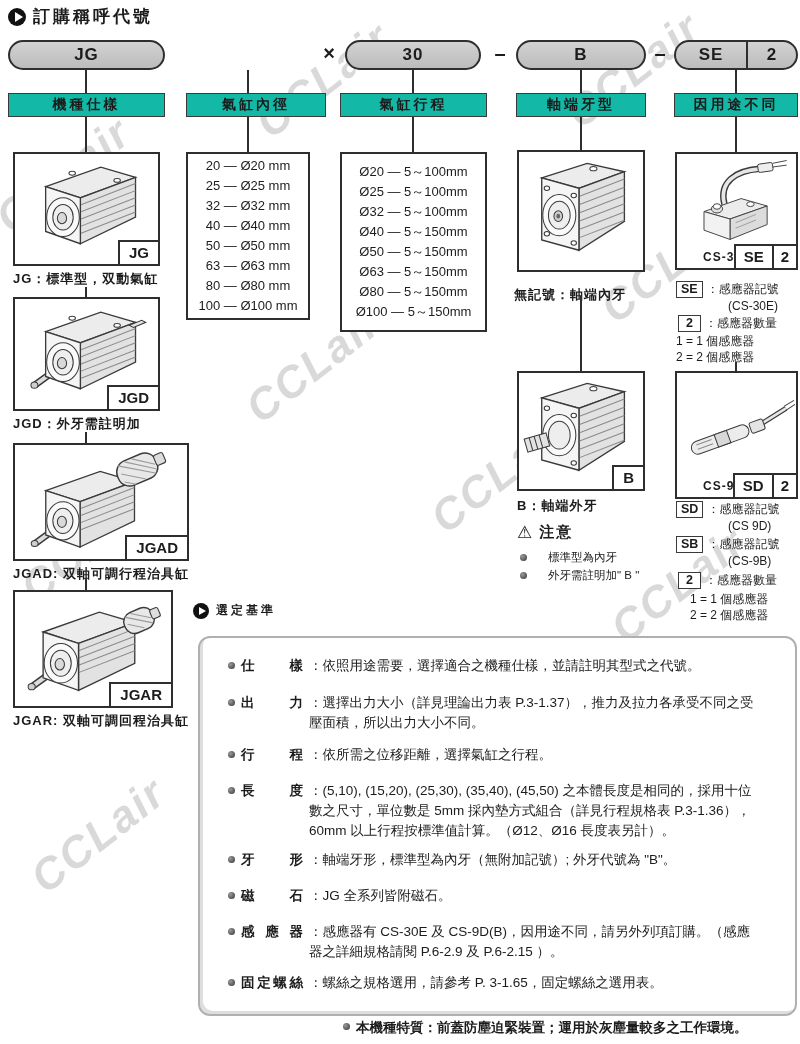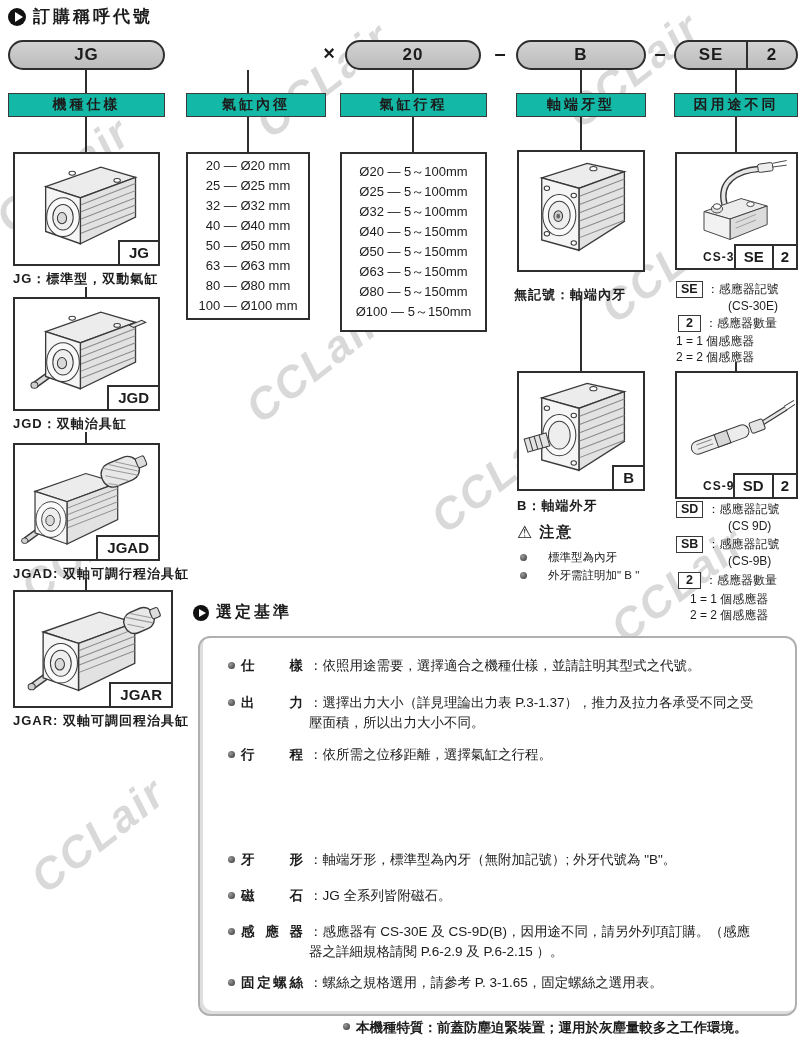--- a/index.html
+++ b/index.html
@@ -87,21 +87,21 @@
           <span class="tri"></span>
         </span>
       <span class="t">訂購稱呼代號</span>
     </div>
 
     <div class="pill" style="left:8px;width:157px">
         <span>JG</span>
       </div>
     <div class="op" style="left:314px;width:30px">×</div>
     <div class="pill" style="left:345px;width:136px">
-        <span>20</span>
+        <span>30</span>
       </div>
     <div class="op" style="left:487px;width:26px">–</div>
     <div class="pill" style="left:516px;width:130px">
         <span>B</span>
       </div>
     <div class="op" style="left:648px;width:24px">–</div>
     <div class="pill split" style="left:674px;width:124px">
       <span class="cell1">SE</span>
       <span class="cell2">2</span>
     </div>
@@ -170,24 +170,24 @@
         <polygon points="30,30 64,41 64,86 30,74" fill="#f5f5f5" stroke="#3a3a3a" stroke-width="1.3"></polygon>
         <ellipse cx="47" cy="60" rx="16" ry="19" fill="#fafafa" stroke="#3a3a3a"></ellipse>
         <ellipse cx="47" cy="60" rx="10" ry="12.5" fill="#eeeeee" stroke="#3a3a3a"></ellipse>
         <ellipse cx="46" cy="61" rx="4.5" ry="5.5" fill="#d9d9d9" stroke="#3a3a3a"></ellipse>
         <ellipse cx="56" cy="17" rx="3.2" ry="1.9" fill="#fff" stroke="#3a3a3a"></ellipse>
         <ellipse cx="100" cy="24" rx="3.2" ry="1.9" fill="#fff" stroke="#3a3a3a"></ellipse>
         <polygon points="112,24 124,19 128,21 116,26" fill="#e5e5e5" stroke="#3a3a3a"></polygon>
       </svg>
       <span class="tag">JGD</span>
     </div>
-    <div class="cap" style="left:13px;top:415px">JGD：双軸治具缸</div>
+    <div class="cap" style="left:13px;top:415px">JGD：外牙需註明加</div>
     <div class="vl" style="left:85px;top:432px;height:11px"></div>
 
-    <div class="cbox" style="left:13px;top:443px;width:147px;height:118px">
+    <div class="cbox" style="left:13px;top:443px;width:176px;height:118px">
       <svg viewBox="0 0 140 104" style="width:100%;height:100%">
         <g transform="translate(-8,14) scale(0.92)">
           <line x1="20" y1="82" x2="42" y2="66" stroke="#3a3a3a" stroke-width="7"></line>
           <line x1="20" y1="82" x2="42" y2="66" stroke="#dcdcdc" stroke-width="4"></line>
           <ellipse cx="19" cy="82.5" rx="3.4" ry="3" fill="#cfcfcf" stroke="#3a3a3a"></ellipse>
           <polygon points="30,30 84,11 118,21 64,41" fill="#ececec" stroke="#3a3a3a" stroke-width="1.3"></polygon>
           <polygon points="118,21 118,60 64,86 64,41" fill="#e2e2e2" stroke="#3a3a3a" stroke-width="1.3"></polygon>
           <line x1="64" y1="48" x2="118" y2="27" stroke="#8a8a8a"></line>
             <line x1="64" y1="55" x2="118" y2="34" stroke="#8a8a8a"></line>
           <line x1="64" y1="62" x2="118" y2="41" stroke="#8a8a8a"></line>
@@ -391,40 +391,45 @@
       <span class="badge" style="padding:0 7px">2</span>
       <span>：感應器數量</span>
     </div>
     <div class="cnt" style="left:690px;top:591px">1 = 1 個感應器</div>
     <div class="cnt" style="left:690px;top:607px">2 = 2 個感應器</div>
 
     <div class="hdr" style="left:193px;top:602px">
       <span class="play" style="width:16px;height:16px">
           <span class="tri" style="border-left-width:7px;border-top-width:4.5px;border-bottom-width:4.5px"></span>
         </span>
-      <span class="t" style="font-size:16px">選定基準</span>
+      <span class="t" style="font-size:12px">選定基準</span>
     </div>
 
     <div class="selbox"></div>
 
     <div class="crow" style="left:228px;top:656px">
       <span class="dot"></span>
       <span class="clabel">仕樣</span>
       <span class="ctext">：依照用途需要，選擇適合之機種仕樣，並請註明其型式之代號。</span>
     </div>
     <div class="crow" style="left:228px;top:693px">
       <span class="dot"></span>
       <span class="clabel">出力</span>
       <span class="ctext">：選擇出力大小（詳見理論出力表 P.3-1.37），推力及拉力各承受不同之受壓面積，所以出力大小不同。</span>
     </div>
     <div class="crow" style="left:228px;top:745px">
       <span class="dot"></span>
       <span class="clabel">行程</span>
       <span class="ctext">：依所需之位移距離，選擇氣缸之行程。</span>
     </div>
+    <div class="crow" style="left:228px;top:781px">
+      <span class="dot"></span>
+      <span class="clabel">長度</span>
+      <span class="ctext">：(5,10), (15,20), (25,30), (35,40), (45,50) 之本體長度是相同的，採用十位數之尺寸，單位數是 5mm 採內墊方式組合（詳見行程規格表 P.3-1.36），60mm 以上行程按標準值計算。（Ø12、Ø16 長度表另計）。</span>
+    </div>
     <div class="crow" style="left:228px;top:886px">
       <span class="dot"></span>
       <span class="clabel">磁石</span>
       <span class="ctext">：JG 全系列皆附磁石。</span>
     </div>
     <div class="crow" style="left:228px;top:850px">
       <span class="dot"></span>
       <span class="clabel">牙形</span>
       <span class="ctext">：軸端牙形，標準型為內牙（無附加記號）; 外牙代號為 "B"。</span>
     </div>

